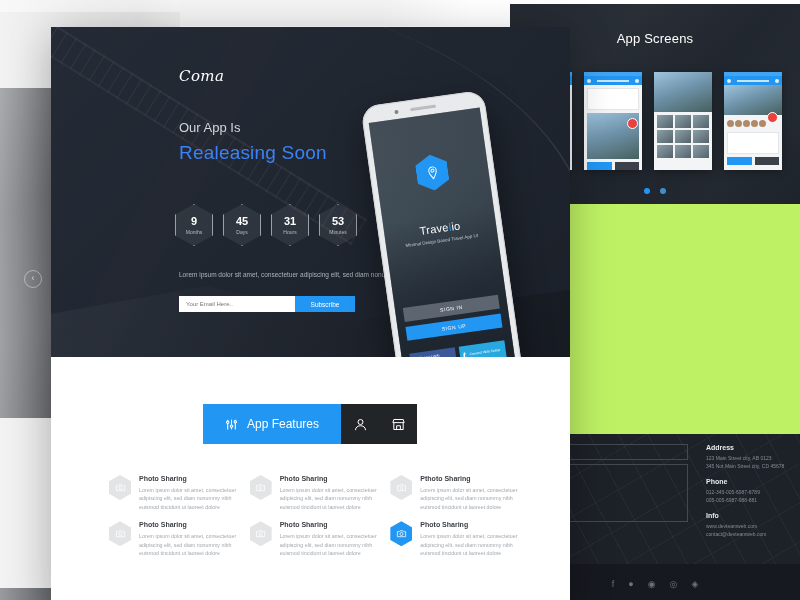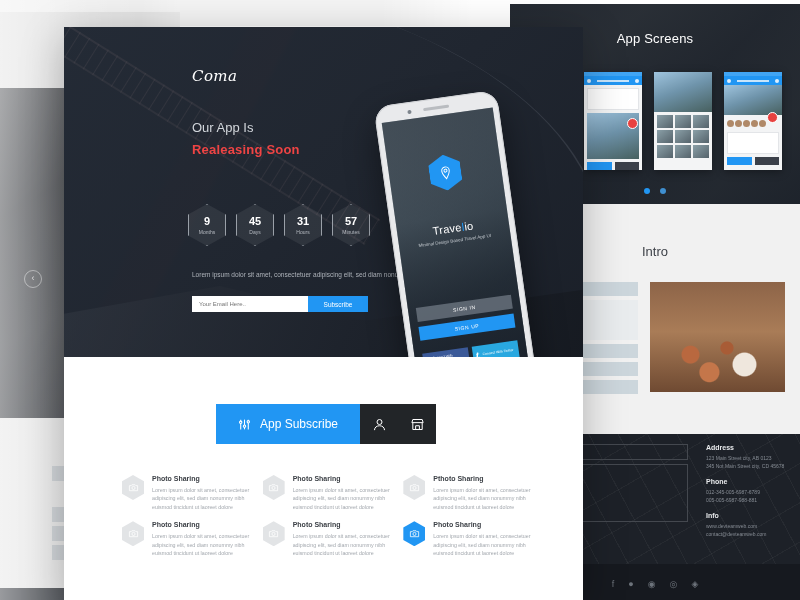--- a/index.html
+++ b/index.html
@@ -122,21 +122,21 @@
   .bg-topstrip{
     position:absolute;left:0;top:0;width:510px;height:26px;background:#f4f4f4;
     overflow:hidden;
   }
   .ts-col{position:absolute;top:-22px;width:120px;}
   .ts-shade{position:absolute;left:380px;top:0;width:130px;height:26px;
     background:linear-gradient(90deg,rgba(255,255,255,0),#fff 70%);}
 
   
   .page{
-    position:absolute;left:64px;top:27px;width:519px;height:573px;
+    position:absolute;left:51px;top:27px;width:519px;height:573px;
     background:#fff;box-shadow:0 10px 40px rgba(0,0,0,.28);overflow:hidden;
   }
 
   
   .hero{
     position:relative;width:519px;height:330px;overflow:hidden;
     background:#232a35;
   }
   .hero-bridge{
     position:absolute;inset:0;
@@ -164,21 +164,21 @@
   .hero-rock{
     position:absolute;left:0;bottom:0;width:519px;height:96px;
     background:linear-gradient(110deg, rgba(52,58,68,.55) 0%, rgba(30,35,44,.9) 55%, rgba(22,26,33,.95) 100%);
     clip-path:polygon(0 55%, 30% 26%, 58% 62%, 100% 30%, 100% 100%, 0 100%);
   }
   .brand{
     position:absolute;left:128px;top:40px;color:#fff;font-size:15px;
     font-family:"DejaVu Serif", serif;font-style:italic;letter-spacing:.4px;
   }
   .hero-sub{position:absolute;left:128px;top:93px;color:#d2d6db;font-size:13px;font-weight:300;}
-  .hero-title{position:absolute;left:128px;top:115px;color:#ef4444;font-size:13px;font-weight:bold;
+  .hero-title{position:absolute;left:128px;top:115px;color:#3b82f6;font-size:19px;font-weight:normal;
     letter-spacing:.2px;}
   .countdown{position:absolute;left:124px;top:177px;display:flex;gap:10px;}
   .cd{
     width:38px;height:42px;display:flex;flex-direction:column;
     align-items:center;justify-content:center;
     clip-path:polygon(50% 0,100% 25%,100% 75%,50% 100%,0 75%,0 25%);
     background:rgba(255,255,255,.07);
     position:relative;
   }
   .cd::before{
@@ -374,31 +374,20 @@
           <div class="mp-badge" style="top:40px"></div>
         </div>
       </div>
 
       <div class="dots">
         <i></i>
         <i class="pale"></i>
       </div>
     </div>
 
-    <div class="intro">
-      <div class="intro-title">Intro</div>
-      <div class="faq-stack">
-        <div class="faq-bar"></div>
-        <div class="faq-open"></div>
-        <div class="faq-bar"></div>
-        <div class="faq-bar"></div>
-        <div class="faq-bar"></div>
-      </div>
-      <div class="intro-photo"></div>
-    </div>
 
     <div class="contact">
       <div class="contact-map"></div>
       <div class="c-field" style="left:-10px;top:10px;width:30px;height:14px;"></div>
       <div class="c-field" style="left:26px;top:10px;width:150px;height:14px;">
         <div class="c-lbl">Your Email</div>
       </div>
       <div class="c-field" style="left:-10px;top:30px;width:186px;height:56px;"></div>
 
       <div class="c-col">
@@ -490,21 +479,21 @@
         </div>
         <div class="cd">
           <b>45</b>
           <span>Days</span>
         </div>
         <div class="cd">
           <b>31</b>
           <span>Hours</span>
         </div>
         <div class="cd">
-          <b>57</b>
+          <b>53</b>
           <span>Minutes</span>
         </div>
       </div>
 
       <p class="hero-para">Lorem ipsum dolor sit amet, consectetuer adipiscing elit, sed diam nonummy nibh euismod tincidunt</p>
 
       <form class="sub-form">
         <input class="sub-input" type="text" placeholder="Your Email Here.." style="">
         <button class="sub-btn">Subscribe</button>
       </form>
@@ -550,21 +539,21 @@
       <div class="tabs">
         <div class="tab active">
           <svg class="sliders" viewBox="0 0 24 24" fill="none" stroke="#ffffff" stroke-width="2">
             <line x1="5" y1="3" x2="5" y2="21"></line>
               <line x1="12" y1="3" x2="12" y2="21"></line>
               <line x1="19" y1="3" x2="19" y2="21"></line>
             <circle cx="5" cy="8" r="2.2" fill="#2196f3"></circle>
               <circle cx="12" cy="15" r="2.2" fill="#2196f3"></circle>
               <circle cx="19" cy="7" r="2.2" fill="#2196f3"></circle>
           </svg>
-          <span>App Subscribe</span>
+          <span>App Features</span>
         </div>
         <div class="tab dark">
           <svg viewBox="0 0 24 24" fill="none" stroke="#ffffff" stroke-width="1.6">
             <circle cx="12" cy="8" r="4"></circle>
               <path d="M4 21c0-4.4 3.6-7 8-7s8 2.6 8 7"></path>
           </svg>
         </div>
         <div class="tab dark">
           <svg viewBox="0 0 24 24" fill="none" stroke="#ffffff" stroke-width="1.6">
             <path d="M3 9h18l-1.5-5h-15L3 9z"></path>

